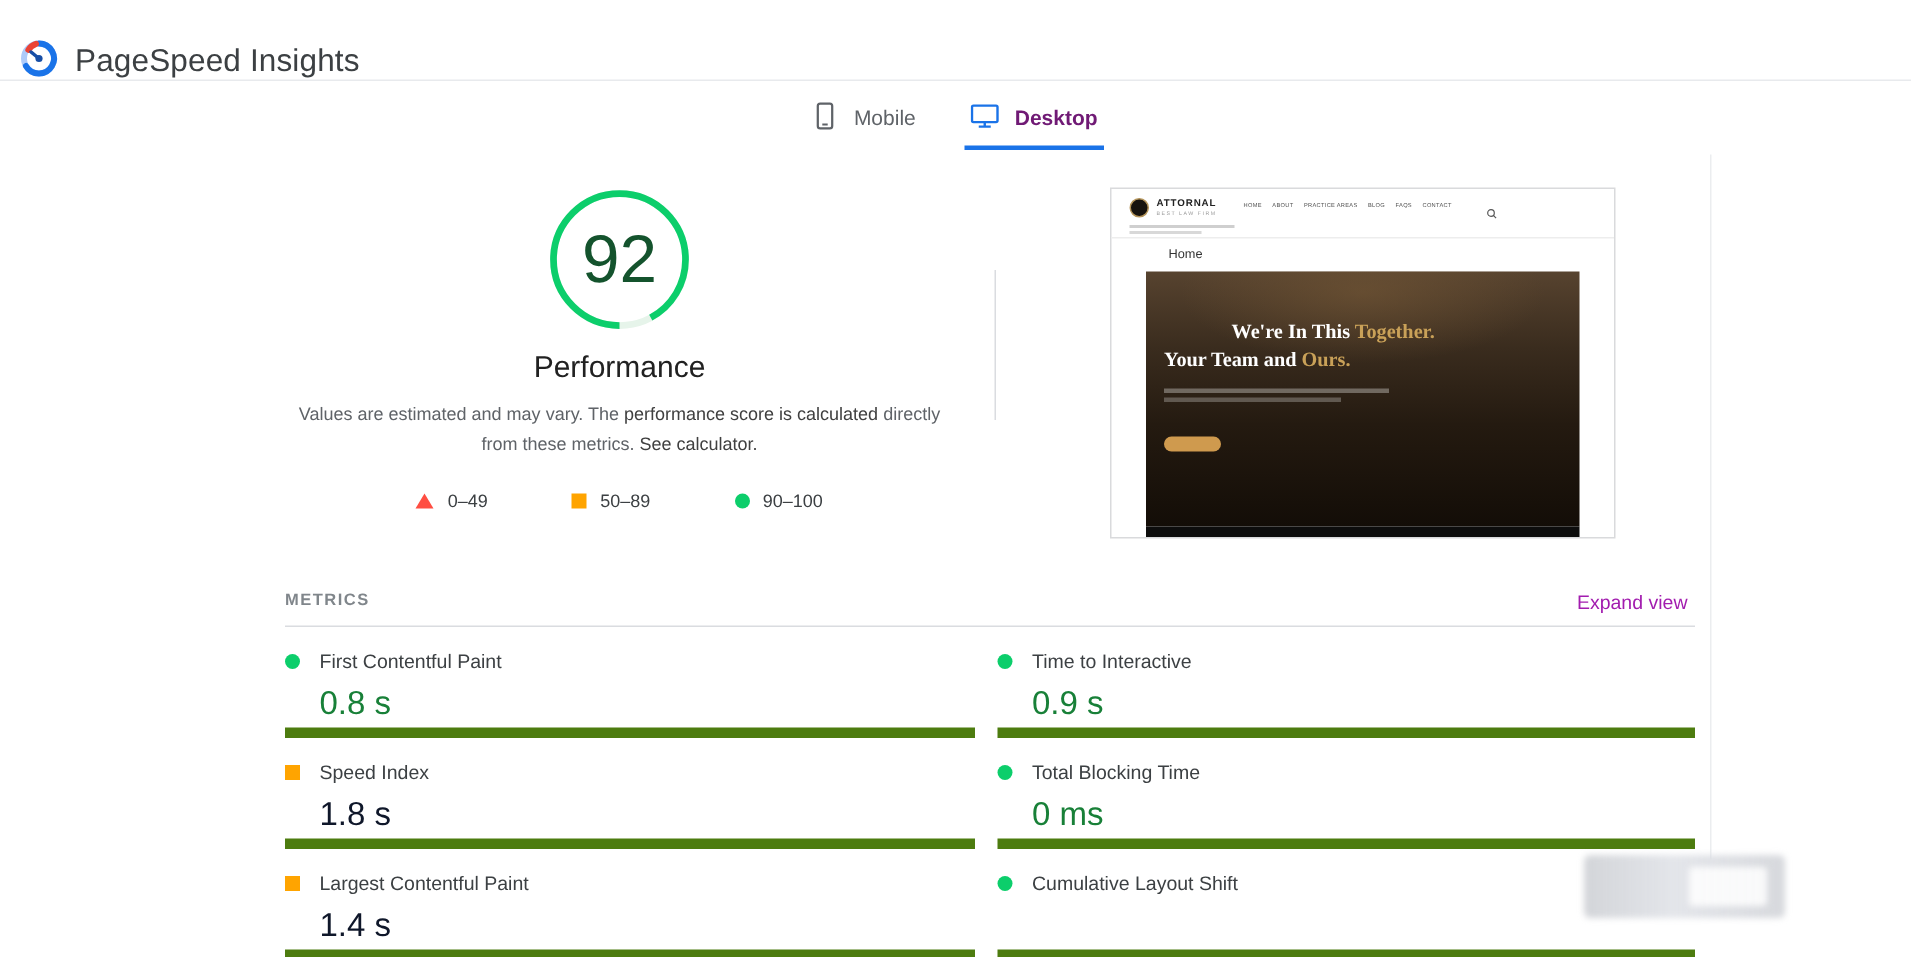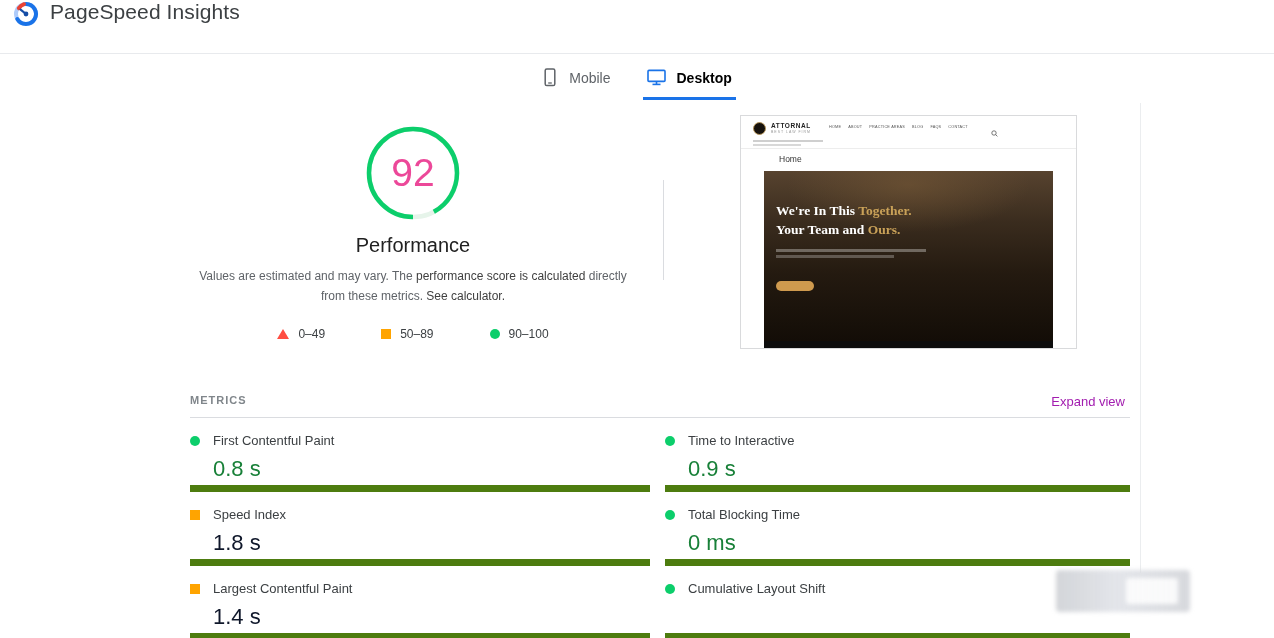--- a/index.html
+++ b/index.html
@@ -1,64 +1,64 @@
 <!DOCTYPE html>
 <html><head>
 <meta charset="utf-8">
 <style>
   * { margin:0; padding:0; box-sizing:border-box; }
   html,body { background:#fff; }
   body { font-family:"Liberation Sans", sans-serif; color:#3c4043; }
   .page { position:relative; width:1274px; height:638px; background:#fff; overflow:hidden; }
 
   
-  .topbar { position:absolute; left:0; top:0; width:1274px; height:54px; background:#fff; border-bottom:1px solid #e8eaed; display:flex; align-items:flex-start; padding-left:12px; }
+  .topbar { position:absolute; left:0; top:0; width:1274px; height:54px; background:#fff; border-bottom:1px solid #e8eaed; display:flex; align-items:flex-end; padding-left:12px; }
   .topbar .logo { width:28px; height:28px; margin-right:10px; flex:0 0 auto; }
   .topbar .title { font-size:21px; color:#3c4043; letter-spacing:.1px; }
 
   
   .tabs { position:absolute; left:0; top:58px; width:1274px; height:42px; display:flex; justify-content:center; gap:28px; }
   .tab { display:flex; align-items:center; gap:11px; font-size:14px; color:#5f6368; cursor:pointer; padding:0 4px; border-bottom:3px solid transparent; }
-  .tab.active { color:#000000; font-weight:bold; border-bottom-color:#1a73e8; }
+  .tab.active { color:#701a75; font-weight:bold; border-bottom-color:#1a73e8; }
   .tab svg { display:block; }
 
   
   .v-div-mid { position:absolute; left:663px; top:180px; width:1px; height:100px; background:#dadce0; }
   .v-div-right { position:absolute; left:1140px; top:103px; width:1px; height:470px; background:#ebedef; }
 
   
   .gauge { position:absolute; left:365px; top:125px; width:96px; height:96px; }
-  .gauge .num { position:absolute; left:0; top:0; width:96px; height:96px; display:flex; align-items:center; justify-content:center; font-size:39px; color:#ec4899; }
+  .gauge .num { position:absolute; left:0; top:0; width:96px; height:96px; display:flex; align-items:center; justify-content:center; font-size:45px; color:#14532d; }
   .perf-label { position:absolute; left:203px; top:234px; width:420px; text-align:center; font-size:20px; color:#212121; }
   .score-desc { position:absolute; left:193px; top:266px; width:440px; text-align:center; font-size:12px; line-height:20px; color:#5f6368; }
   .score-desc a { color:#404040; text-decoration:none; cursor:pointer; }
   .legend { position:absolute; left:193px; top:327px; width:440px; display:flex; justify-content:center; gap:56px; align-items:center; }
   .legend-item { display:flex; align-items:center; gap:9px; font-size:12px; color:#3c4043; }
   .shape-tri { width:0; height:0; border-left:6px solid transparent; border-right:6px solid transparent; border-bottom:10px solid #ff4e42; }
   .shape-sq { width:10px; height:10px; background:#ffa400; }
   .shape-circ { width:10px; height:10px; border-radius:50%; background:#0cce6b; }
 
   
-  .thumb { position:absolute; left:740px; top:115px; width:337px; height:234px; background:#fff; border:1px solid #d9dadc; overflow:hidden; }
+  .thumb { position:absolute; left:740px; top:125px; width:337px; height:234px; background:#fff; border:1px solid #d9dadc; overflow:hidden; }
   .thumb-logo-dot { position:absolute; left:12px; top:6px; width:13px; height:13px; border-radius:50%; background:#17130e; border:1px solid #b4945a; }
   .thumb-brand { position:absolute; left:30px; top:6px; font-size:6.5px; font-weight:bold; letter-spacing:.6px; color:#222; }
   .thumb-tagline { position:absolute; left:30px; top:14px; font-size:3.5px; letter-spacing:1px; color:#999; }
   .thumb-subbar1 { position:absolute; left:12px; top:24px; width:70px; height:2px; background:#cfcfcf; }
   .thumb-subbar2 { position:absolute; left:12px; top:28px; width:48px; height:2px; background:#d8d8d8; }
   .thumb-nav { position:absolute; left:88px; top:9px; width:150px; display:flex; gap:7px; font-size:3.8px; color:#555; letter-spacing:.2px; }
   .thumb-search { position:absolute; left:250px; top:7px; }
   .thumb-hr { position:absolute; left:0; top:32px; width:335px; height:1px; background:#ededed; }
   .thumb-home { position:absolute; left:38px; top:38px; font-size:8.5px; color:#333; }
   .thumb-hero { position:absolute; left:23px; top:55px; width:289px; height:170px;
       background:
         radial-gradient(ellipse 60% 40% at 50% 8%, rgba(120,90,55,.55), rgba(0,0,0,0) 70%),
         linear-gradient(180deg,#57432f 0%, #3a2c1e 30%, #241a10 60%, #130d07 100%);
   }
   .hero-l1, .hero-l2 { position:absolute; left:12px; font-family:"Liberation Serif", serif; font-weight:bold; font-size:13.5px; color:#fff; white-space:nowrap; }
-  .hero-l1 { top:32px; } .hero-l2 { top:51px; }
+  .hero-l1 { top:32px;margin-left:45px; } .hero-l2 { top:51px; }
   .hero-gold { color:#c9a158; }
   .hero-bar1 { position:absolute; left:12px; top:78px; width:150px; height:2.5px; background:rgba(255,255,255,.32); }
   .hero-bar2 { position:absolute; left:12px; top:84px; width:118px; height:2.5px; background:rgba(255,255,255,.26); }
   .hero-btn { position:absolute; left:12px; top:110px; width:38px; height:10px; border-radius:5px; background:#cf9a4e; cursor:pointer; }
   .thumb-footer { position:absolute; left:23px; top:225px; width:289px; height:9px; background:#0d0d0d; }
 
   
   .metrics-label { position:absolute; left:190px; top:394px; font-size:11px; letter-spacing:1px; color:#80868b; font-weight:bold; }
   .expand-view { position:absolute; left:1000px; top:394px; width:125px; text-align:right; font-size:13px; color:#a21caf; cursor:pointer; }
   .metrics-hr { position:absolute; left:190px; top:417px; width:940px; height:1px; background:#dadce0; }

